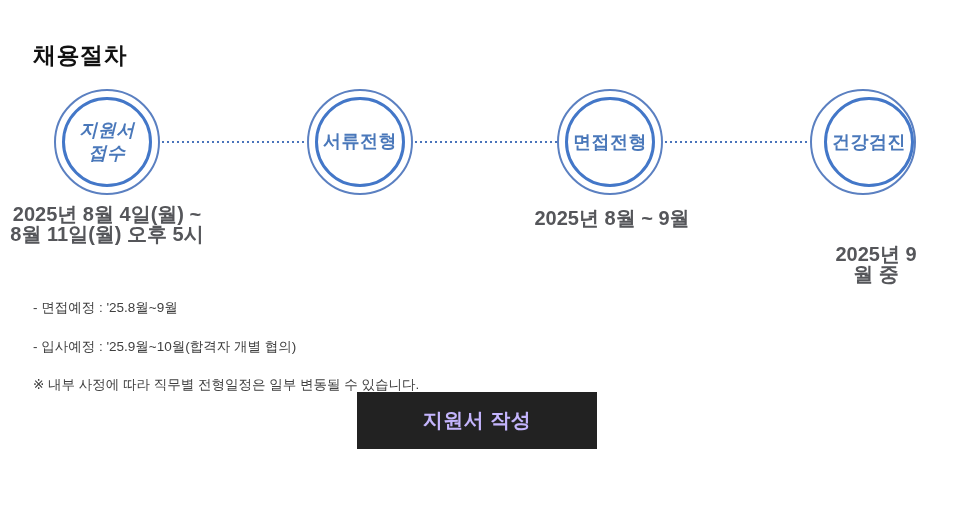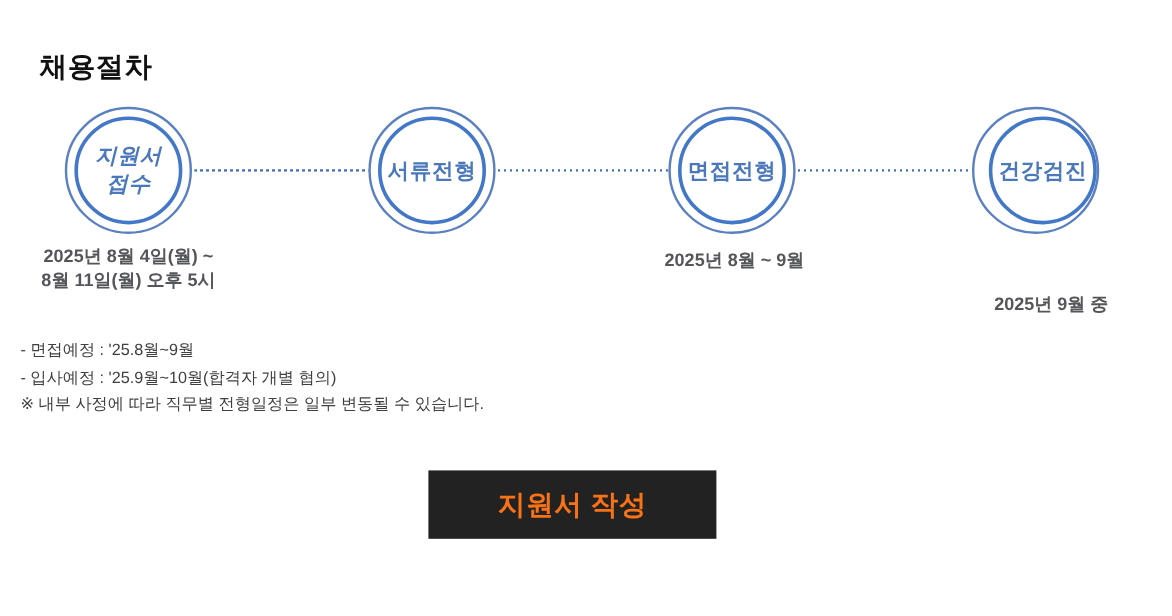--- a/index.html
+++ b/index.html
@@ -69,48 +69,48 @@
     height: 2px;
     background-image: repeating-linear-gradient(
       to right,
       #4a74bb 0px, #4a74bb 2px,
       transparent 2px, transparent 5px
     );
   }
   .step-date {
     position: absolute;
     transform: translateX(-50%);
-    font-size: 15px;
+    font-size: 20px;
     font-weight: bold;
     color: #55565a;
     text-align: center;
     line-height: 20px;
     white-space: pre-line;
   }
   .notes {
     position: absolute;
     left: 17px;
     top: 281px;
   }
   .note-line {
-    margin: 0;
+    margin: 16px;
     font-size: 13.5px;
     line-height: 22.5px;
     color: #404040;
   }
   .apply-button {
     position: absolute;
     left: 357px;
     top: 392px;
     width: 240px;
     height: 57px;
     background: #222222;
     border: none;
-    color: #f97316;
-    font-size: 23px;
+    color: #c4b5fd;
+    font-size: 20px;
     font-weight: bold;
     font-family: "Liberation Sans", "DejaVu Sans", sans-serif;
     letter-spacing: 0.5px;
     cursor: pointer;
     display: flex;
     align-items: center;
     justify-content: center;
   }
 </style>
 </head>
@@ -126,21 +126,21 @@
     <div class="connector" style="left:415px; width:142px;"></div>
     <div class="connector" style="left:665px; width:145px;"></div>
 
     <div class="step-circle-outer" style="left:54px;font-style:italic;">
       <div class="step-circle-inner">
         <span class="step-label">지원서
 접수</span>
       </div>
     </div>
 
-    <div class="step-circle-outer" style="left:307px;">
+    <div class="step-circle-outer" style="left:307px;font-family:Liberation Mono, monospace;">
       <div class="step-circle-inner">
         <span class="step-label">서류전형</span>
       </div>
     </div>
 
     <div class="step-circle-outer" style="left:557px;">
       <div class="step-circle-inner">
         <span class="step-label">면접전형</span>
       </div>
     </div>

